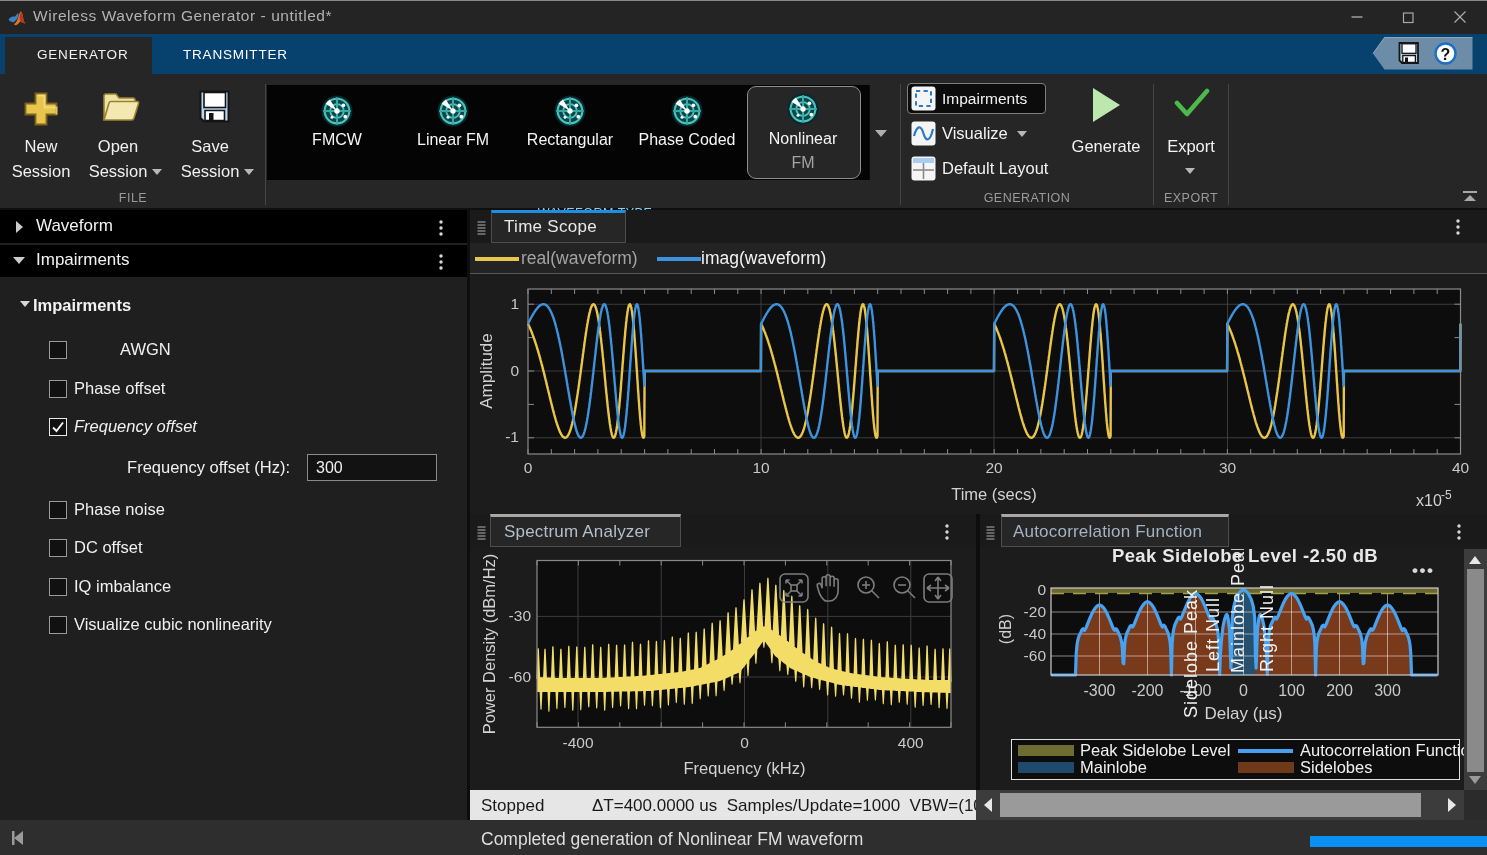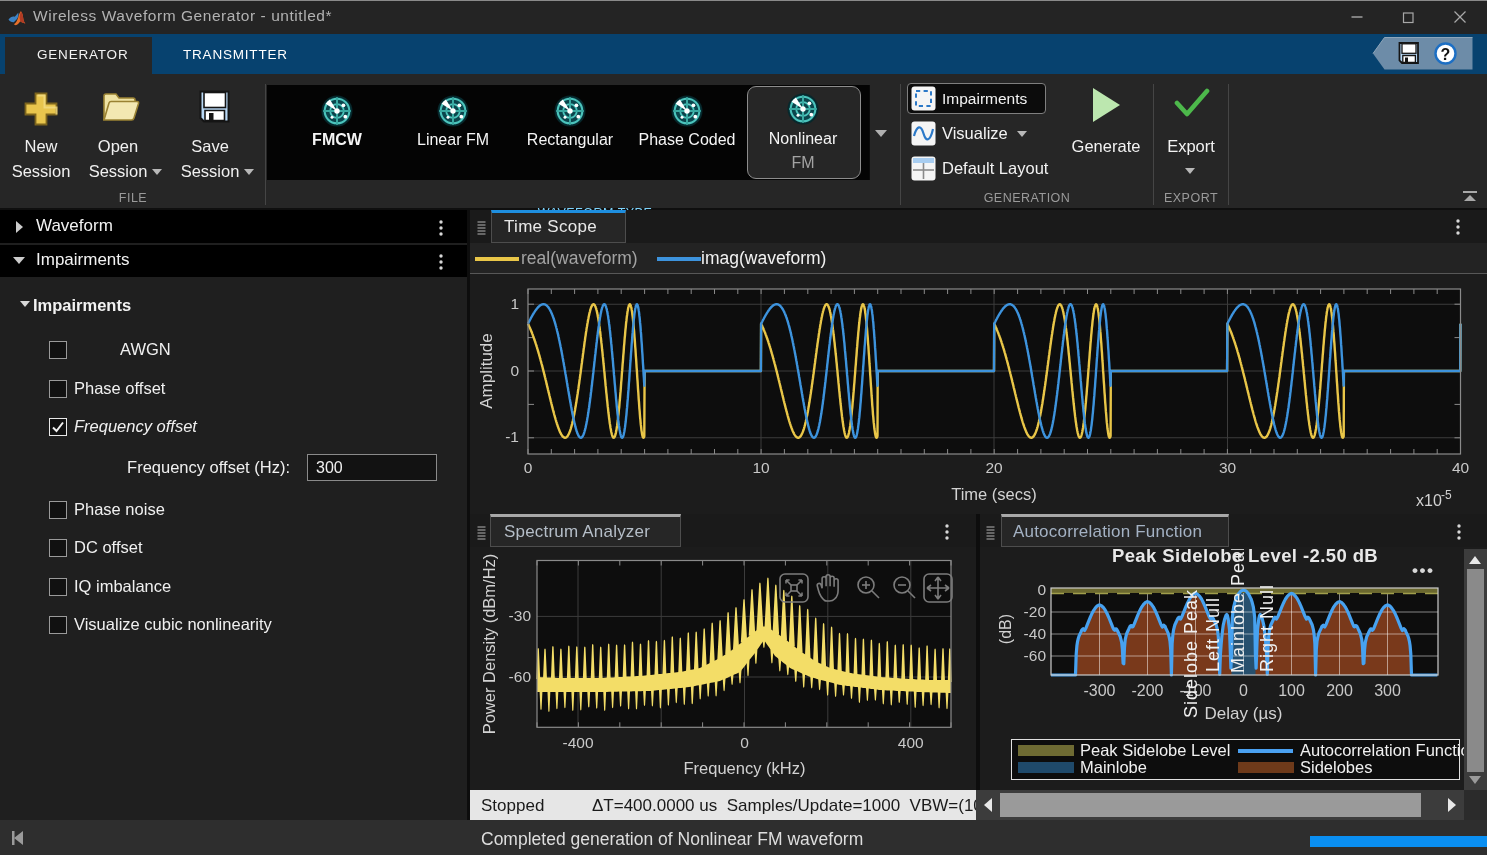--- a/index.html
+++ b/index.html
@@ -79,21 +79,21 @@
 <circle cx="16" cy="16" r="6.8" fill="none" stroke="#4cc4bc" stroke-width="1.8"></circle>
 <line x1="16" y1="2.2" x2="16" y2="29.8" stroke="#3aaaa2" stroke-width="2"></line>
 <line x1="2.2" y1="16" x2="29.8" y2="16" stroke="#3aaaa2" stroke-width="2"></line>
 <path d="M16 16 L4.6 8.8 A13.6 13.6 0 0 1 8.9 4.4 Z" fill="#ffffff"></path>
 <circle cx="16" cy="16" r="2.7" fill="#ffffff"></circle>
 <circle cx="22.4" cy="10.3" r="1.9" fill="#ffffff"></circle>
 <circle cx="24.3" cy="21.7" r="1.9" fill="#ffffff"></circle>
 <circle cx="11" cy="22.2" r="1.5" fill="#ffffff"></circle>
 </g>
   </svg>
-<div class="txt" style="left:337px;top:131px;transform:translateX(-50%);font-size:16px;color:#f5f5f5;font-weight:bold;">FMCW</div>
+<div class="txt" style="left:337px;top:131px;transform:translateX(-50%);font-size:16px;color:#f5f5f5;">FMCW</div>
 <svg class="abs" style="left:437px;top:95px" width="32" height="32" viewBox="0 0 32 32">
     <g>
 <circle cx="16" cy="16" r="15.5" fill="#07282c"></circle>
 <circle cx="16" cy="16" r="13.8" fill="#0b454c"></circle>
 <circle cx="16" cy="16" r="12.3" fill="none" stroke="#4cc4bc" stroke-width="2"></circle>
 <circle cx="16" cy="16" r="6.8" fill="none" stroke="#4cc4bc" stroke-width="1.8"></circle>
 <line x1="16" y1="2.2" x2="16" y2="29.8" stroke="#3aaaa2" stroke-width="2"></line>
 <line x1="2.2" y1="16" x2="29.8" y2="16" stroke="#3aaaa2" stroke-width="2"></line>
 <path d="M16 16 L4.6 8.8 A13.6 13.6 0 0 1 8.9 4.4 Z" fill="#ffffff"></path>
 <circle cx="16" cy="16" r="2.7" fill="#ffffff"></circle>

